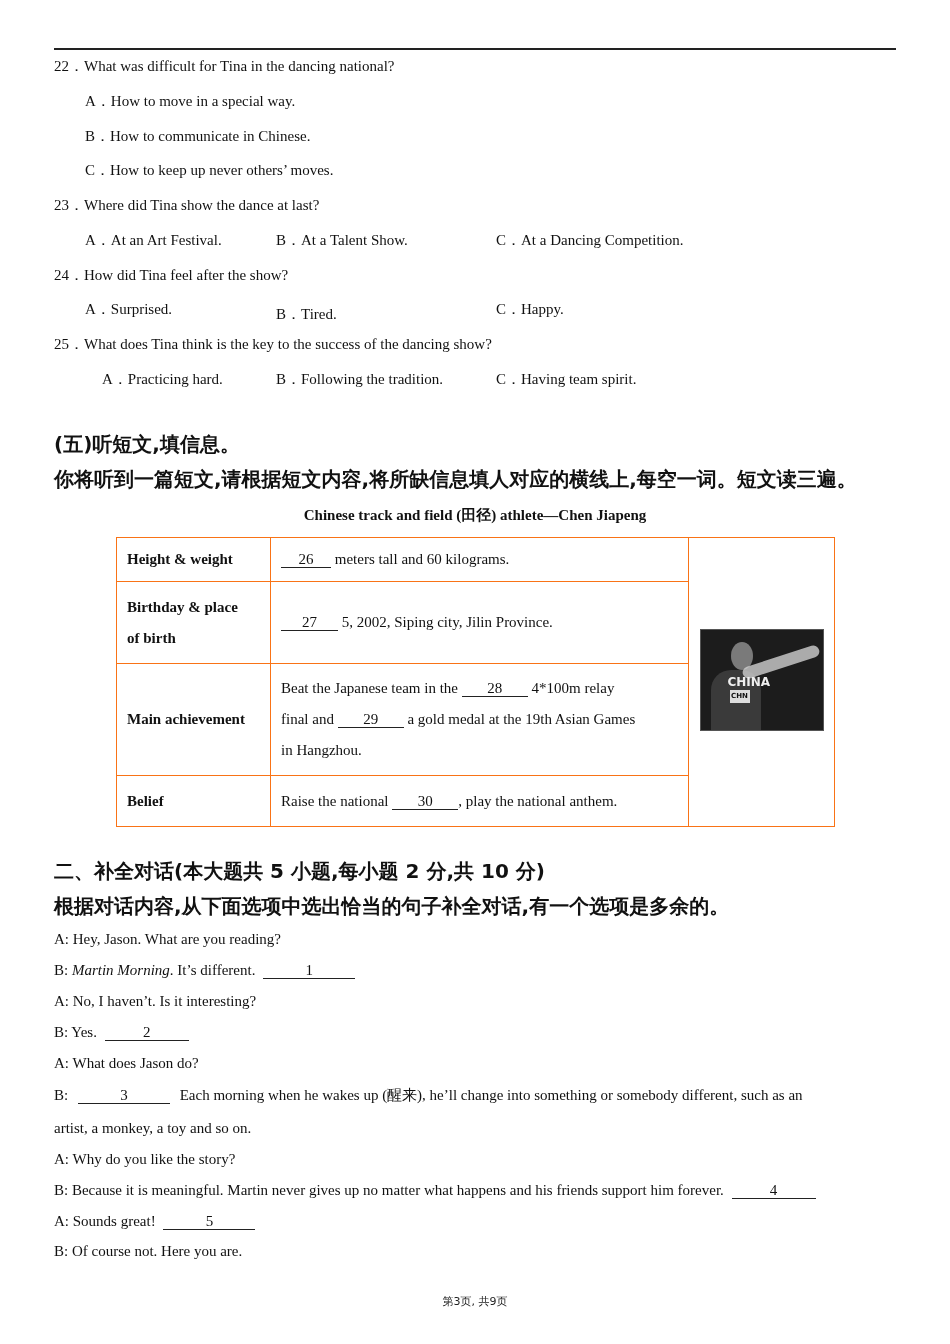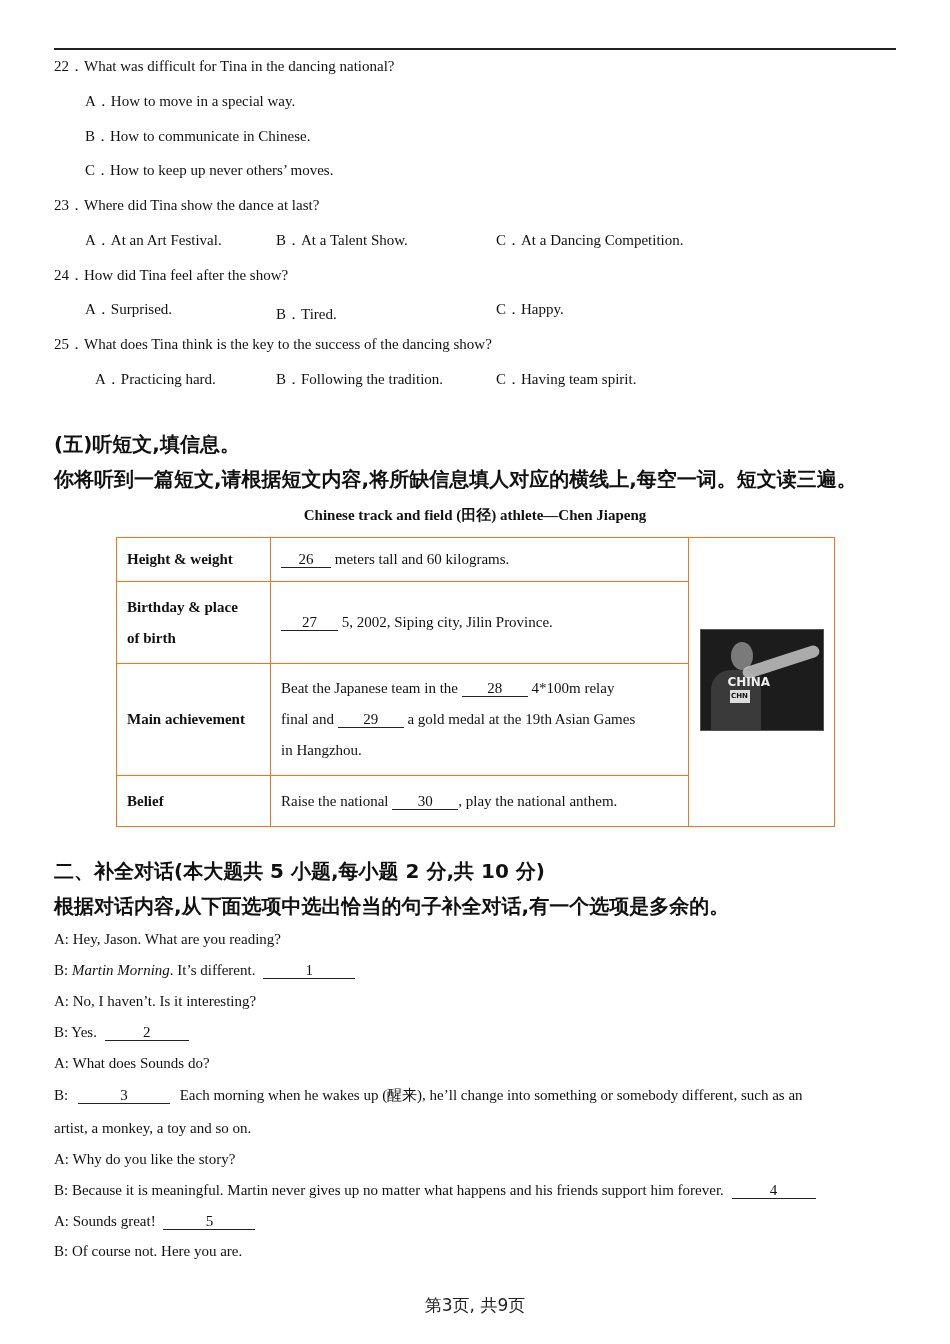--- a/index.html
+++ b/index.html
@@ -19,21 +19,21 @@
   .photo-box { display: inline-block; width: 122px; height: 100px; background: #1c1c1c; position: relative;
                border: 1px solid #555; overflow: hidden; }
   .photo-box .arm { position: absolute; left: 40px; top: 26px; width: 80px; height: 12px; background: #cfcfcf;
                     transform: rotate(-18deg); border-radius: 6px; opacity: 0.8; }
   .photo-box .head { position: absolute; left: 30px; top: 12px; width: 22px; height: 28px; background: #7a7a7a; border-radius: 50%; }
   .photo-box .body { position: absolute; left: 10px; top: 40px; width: 50px; height: 60px; background: #3a3a3a; border-radius: 20px 20px 0 0; }
   .photo-box .china { position: absolute; left: 27px; top: 45px; color: #eee; font-family: "DejaVu Sans", sans-serif; font-size: 12px; font-weight: bold; }
   .photo-box .chn { position: absolute; left: 29px; top: 60px; width: 20px; height: 13px; background: #ddd; color: #111;
                     font-family: "DejaVu Sans", sans-serif; font-size: 7px; font-weight: bold; line-height: 13px; text-align: center; }
   .footer { position: absolute; left: 0; width: 950px; top: 1294px; text-align: center;
-            font-family: "DejaVu Sans", "Liberation Sans", sans-serif; font-size: 17px; color: #222; }
+            font-family: "DejaVu Sans", "Liberation Sans", sans-serif; font-size: 11px; color: #222; }
   .ital { font-style: italic; }
 </style>
 </head>
 <body>
 
 <div class="topline"></div>
 
 <div class="abs q" style="top:56px;">
   <span>22．</span><span>What was difficult for Tina in the dancing national?</span>
 </div>
@@ -57,21 +57,21 @@
 <div class="abs q" style="top:265px;">
   <span>24．</span><span>How did Tina feel after the show?</span>
 </div>
 <div class="abs" style="left:85px; top:299px;"><span>A．</span><span>Surprised.</span></div>
 <div class="abs" style="left:276px; top:304px;"><span>B．</span><span>Tired.</span></div>
 <div class="abs" style="left:496px; top:299px;"><span>C．</span><span>Happy.</span></div>
 
 <div class="abs q" style="top:334px;">
   <span>25．</span><span>What does Tina think is the key to the success of the dancing show?</span>
 </div>
-<div class="abs" style="left:95px; top:369px;text-align:right;"><span>A．</span><span>Practicing hard.</span></div>
+<div class="abs" style="left:102px; top:369px;text-align:right;"><span>A．</span><span>Practicing hard.</span></div>
 <div class="abs" style="left:276px; top:369px;"><span>B．</span><span>Following the tradition.</span></div>
 <div class="abs" style="left:496px; top:369px;"><span>C．</span><span>Having team spirit.</span></div>
 
 <div class="abs cn-bold" style="left:54px; top:434px;">(五)听短文,填信息。</div>
 <div class="abs cn-bold" style="left:54px; top:469px;">你将听到一篇短文,请根据短文内容,将所缺信息填人对应的横线上,每空一词。短文读三遍。</div>
 <div class="abs bold" style="left:0; width:950px; text-align:center; top:505px;">Chinese track and field (田径) athlete—Chen Jiapeng</div>
 
 <table class="info">
   <tbody>
       <tr style="height:44px;">
@@ -118,21 +118,21 @@
 <div class="abs" style="left:54px; top:929px;">A: Hey, Jason. What are you reading?</div>
 <div class="abs" style="left:54px; top:960px;">
   <span>B: </span><span class="ital">Martin Morning</span><span>. It’s different.</span>
   <span class="blank" style="width:92px; margin-left:4px;">1</span>
 </div>
 <div class="abs" style="left:54px; top:991px;">A: No, I haven’t. Is it interesting?</div>
 <div class="abs" style="left:54px; top:1022px;">
   <span>B: Yes.</span>
   <span class="blank" style="width:84px; margin-left:4px;">2</span>
 </div>
-<div class="abs" style="left:54px; top:1053px;">A: What does Sounds do?</div>
+<div class="abs" style="left:54px; top:1053px;">A: What does Jason do?</div>
 <div class="abs" style="left:54px; top:1085px;">
   <span>B:</span>
   <span class="blank" style="width:92px; margin:0 6px;">3</span>
   <span>Each morning when he wakes up (醒来), he’ll change into something or somebody different, such as an</span>
 </div>
 <div class="abs" style="left:54px; top:1118px;">artist, a monkey, a toy and so on.</div>
 <div class="abs" style="left:54px; top:1149px;">A: Why do you like the story?</div>
 <div class="abs" style="left:54px; top:1180px;">
   <span>B: Because it is meaningful. Martin never gives up no matter what happens and his friends support him forever.</span>
   <span class="blank" style="width:84px; margin-left:4px;">4</span>

